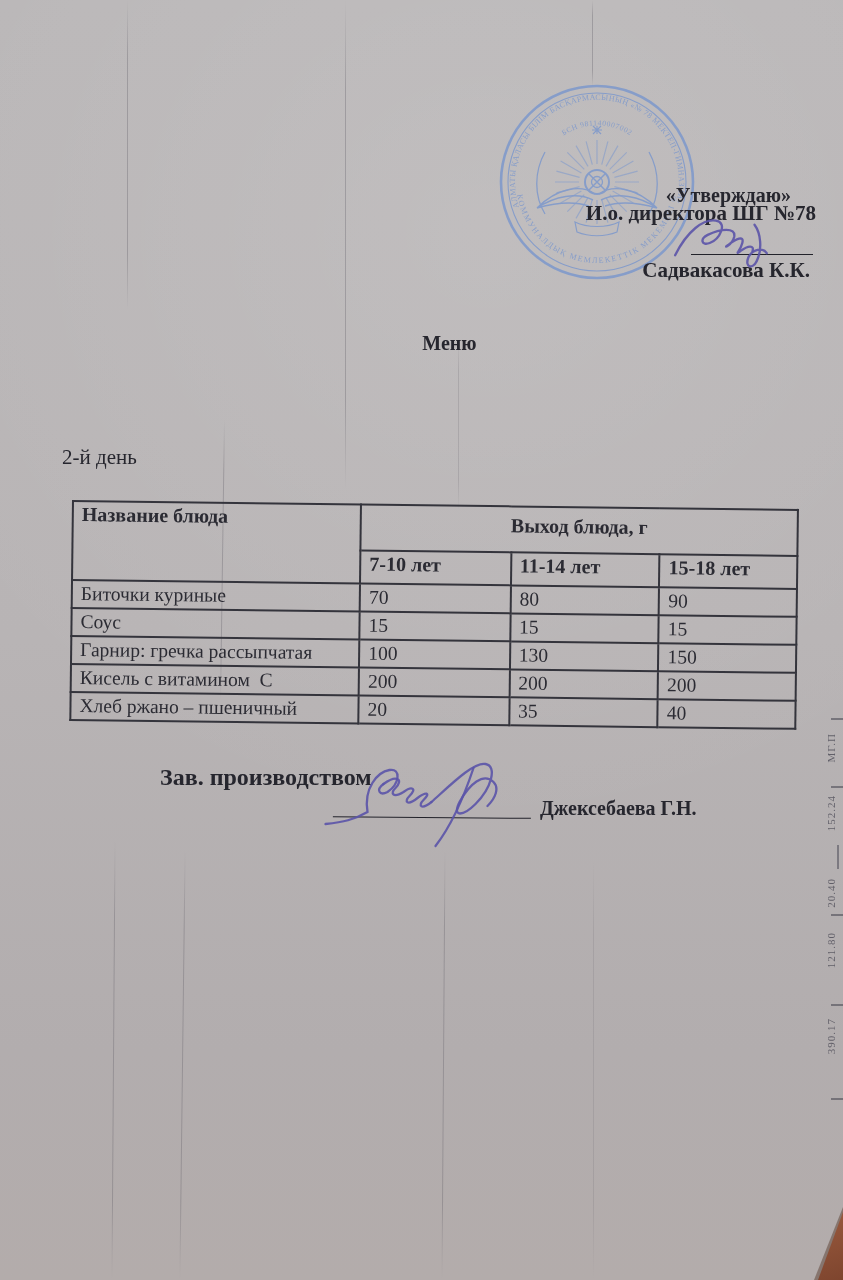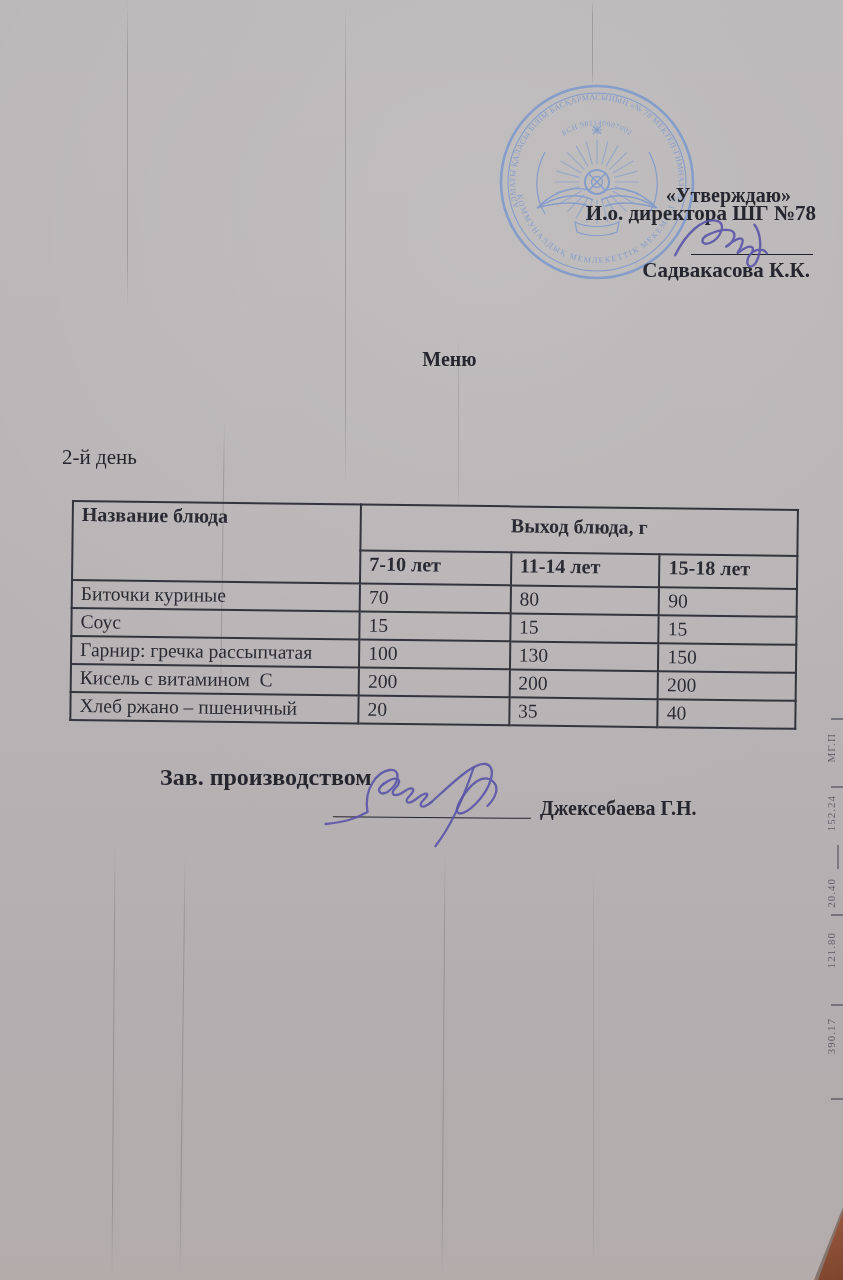--- a/index.html
+++ b/index.html
@@ -20,21 +20,21 @@
   
   .stamp{position:absolute;left:486px;top:71px;width:222px;height:222px;z-index:1;
     filter:blur(0.4px);opacity:0.85;}
   
   .approve-label{position:absolute;right:52px;top:176px;font-weight:bold;font-size:20px;color:#26262e;z-index:2;margin-top:8px;}
   .director-line{position:absolute;right:27px;top:201px;font-weight:bold;font-size:21px;color:#26262e;z-index:2;}
   .sig1{position:absolute;right:62px;top:210px;width:112px;height:62px;z-index:3;}
   .sig-line1{position:absolute;right:30px;top:254px;width:122px;border-bottom:1.7px solid #22222a;z-index:2;}
   .director-name{position:absolute;right:33px;top:258px;font-weight:bold;font-size:21px;color:#26262e;z-index:2;}
   
-  .title-block{position:absolute;left:56px;right:0;top:347px;text-align:center;color:#26262e;font-weight:bold;}
+  .title-block{position:absolute;left:56px;right:0;top:331px;text-align:center;color:#26262e;font-weight:bold;}
   .t1{font-size:20px;line-height:24px;}
   .t2{font-size:20px;line-height:31px;}
   .t3{font-size:20px;line-height:31px;}
   .t4{font-size:27px;line-height:33px;}
   .day-label{position:absolute;left:62px;top:445px;font-size:21px;font-weight:normal;color:#26262e;}
   
   .menu-table{position:absolute;left:72px;top:500px;width:727px;border-collapse:collapse;
     transform:rotate(0.7deg);transform-origin:left top;color:#2b2b33;}
   .menu-table td,.menu-table th{border:2px solid #34343c;padding:1px 8px;text-align:left;vertical-align:top;}
   .menu-table{border:2.5px solid #2e2e36;}

